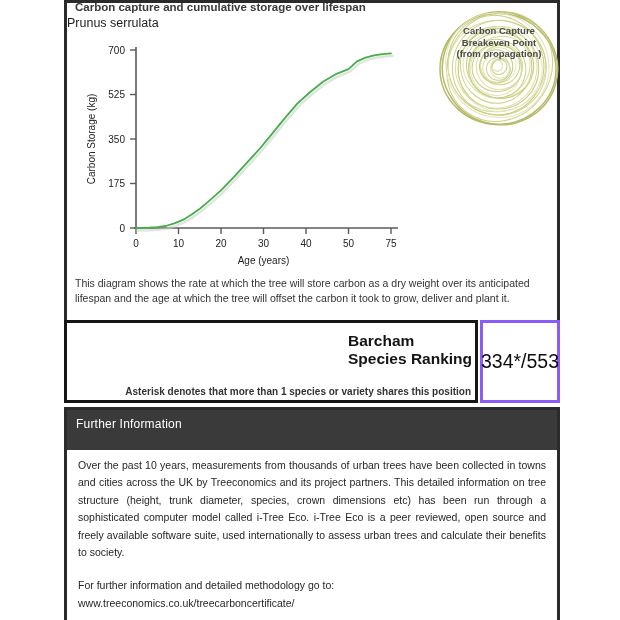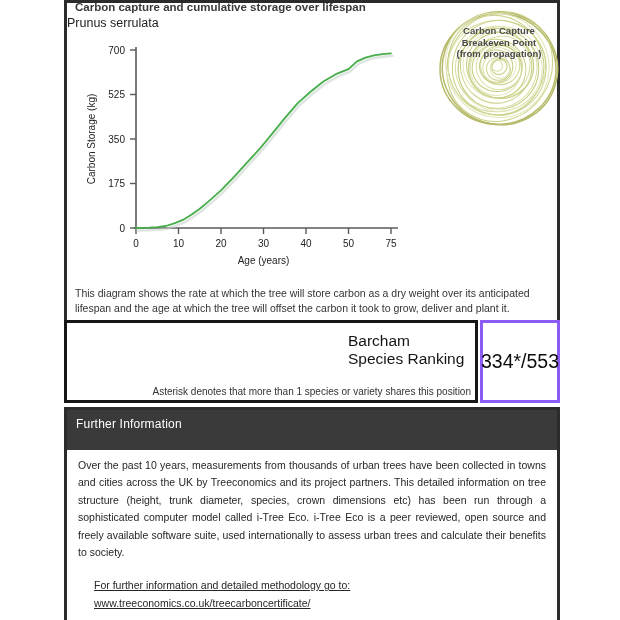--- a/index.html
+++ b/index.html
@@ -7,47 +7,47 @@
         font-family:"Liberation Sans","DejaVu Sans",sans-serif;color:#2b2b2b;}
   .doc{position:absolute;left:64px;top:0;width:496px;}
 
   
   .section-chart{position:relative;box-sizing:border-box;height:320px;
                  border:3px solid #2b2b2b;border-bottom:none;background:#fff;}
   .section-title{position:absolute;top:-2px;left:8px;font-size:11.5px;font-weight:bold;color:#3a3a3a;}
   .chart-title{position:absolute;top:13px;left:0;width:392px;text-align:left;
                font-size:12.5px;color:#1e1e1e;}
   .chart-svg{position:absolute;left:0;top:0;pointer-events:none;}
-  .description{position:absolute;left:8px;top:283px;width:466px;
+  .description{position:absolute;left:8px;top:273px;width:466px;
                font-size:10.5px;line-height:15.2px;color:#333;}
 
   
   .badge{position:absolute;left:369px;top:0;width:126px;height:126px;}
   .badge svg{position:absolute;left:0;top:0;}
   .badge-text{position:absolute;left:0;top:22px;width:100%;text-align:center;
               font-size:9.5px;font-weight:bold;line-height:11.5px;color:#4a4a4a;}
   .badge-value{position:absolute;left:0;top:64px;width:100%;text-align:center;
                font-size:23px;color:#505050;}
 
   
   .rank-row{display:flex;gap:2px;height:83px;}
-  .rank-main{flex:1;position:relative;box-sizing:border-box;border:3px solid #161616;background:#fff;}
+  .rank-main{flex:1;position:relative;box-sizing:border-box;border:3px solid #161616;background:#fff;font-weight:bold;}
   .rank-title{position:absolute;left:281px;top:9px;font-size:15.5px;line-height:18px;color:#141414;}
   .rank-note{position:absolute;right:4px;bottom:3px;font-size:10px;color:#333;}
   .rank-value-box{width:80px;box-sizing:border-box;border:3px solid #8b5cf6;background:#fff;
                   display:flex;align-items:center;justify-content:center;}
   .rank-value{font-size:19.5px;color:#0e0e0e;}
 
   
   .further-box{margin-top:4px;box-sizing:border-box;border:3px solid #2b2b2b;background:#fff;}
   .further-header{height:40px;box-sizing:border-box;background:#3a3a3a;color:#ffffff;
                   font-size:12px;padding:7px 0 0 9px;letter-spacing:.2px;}
   .further-body{padding:7px 11px 13px 11px;font-size:10.5px;line-height:17.4px;color:#262626;}
   .further-para{margin:0;text-align:justify;}
-  .link-line{margin:16px 0 0 16px;text-align:left;text-decoration:underline;}
+  .link-line{margin:16px 0 0 0;text-align:left;}
 </style>
 </head>
 <body>
 
 <div class="page">
   <div class="doc">
 
     <div class="section-chart">
       <div class="section-title">Carbon capture and cumulative storage over lifespan</div>
       <div class="chart-title">Prunus serrulata</div>

